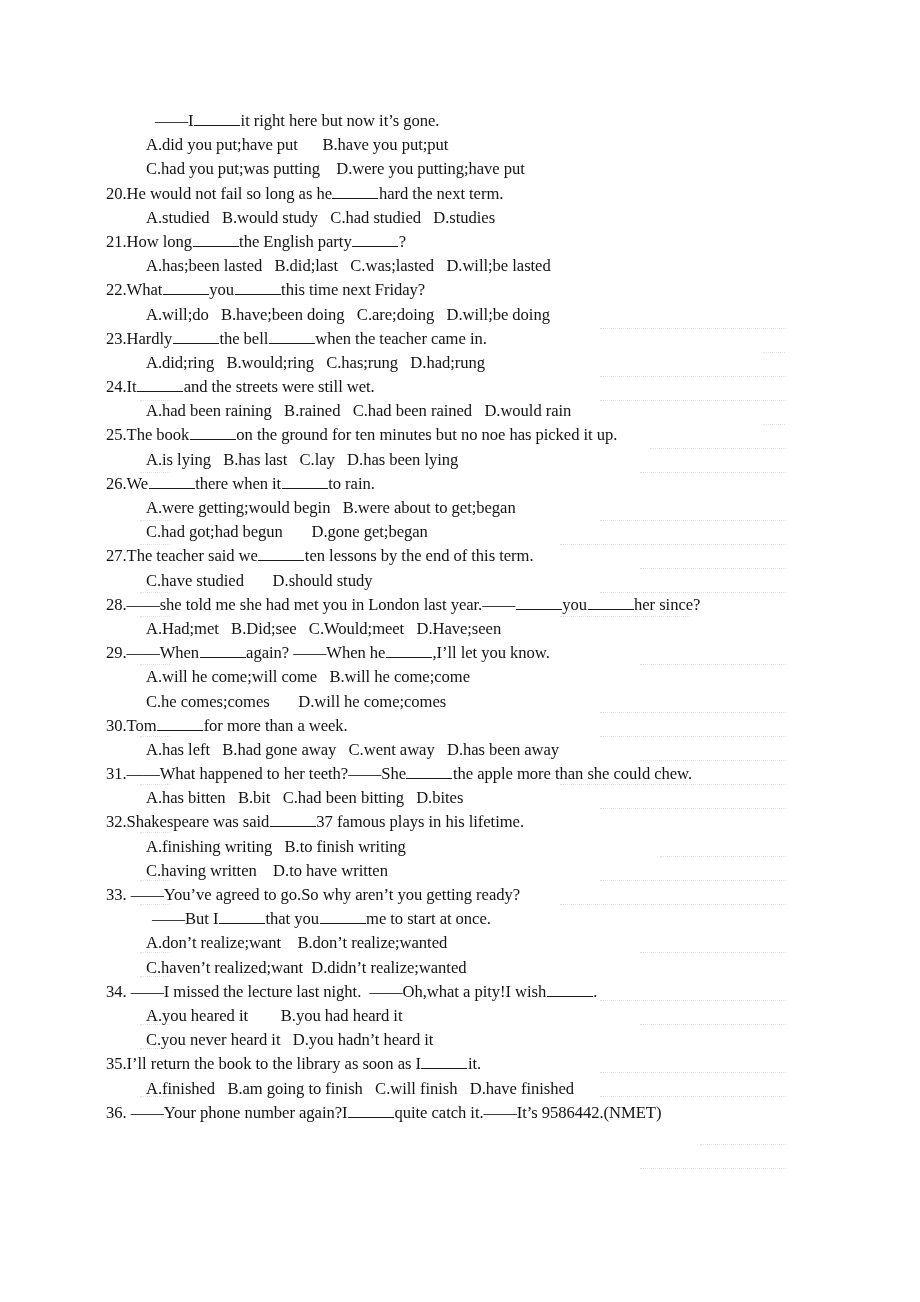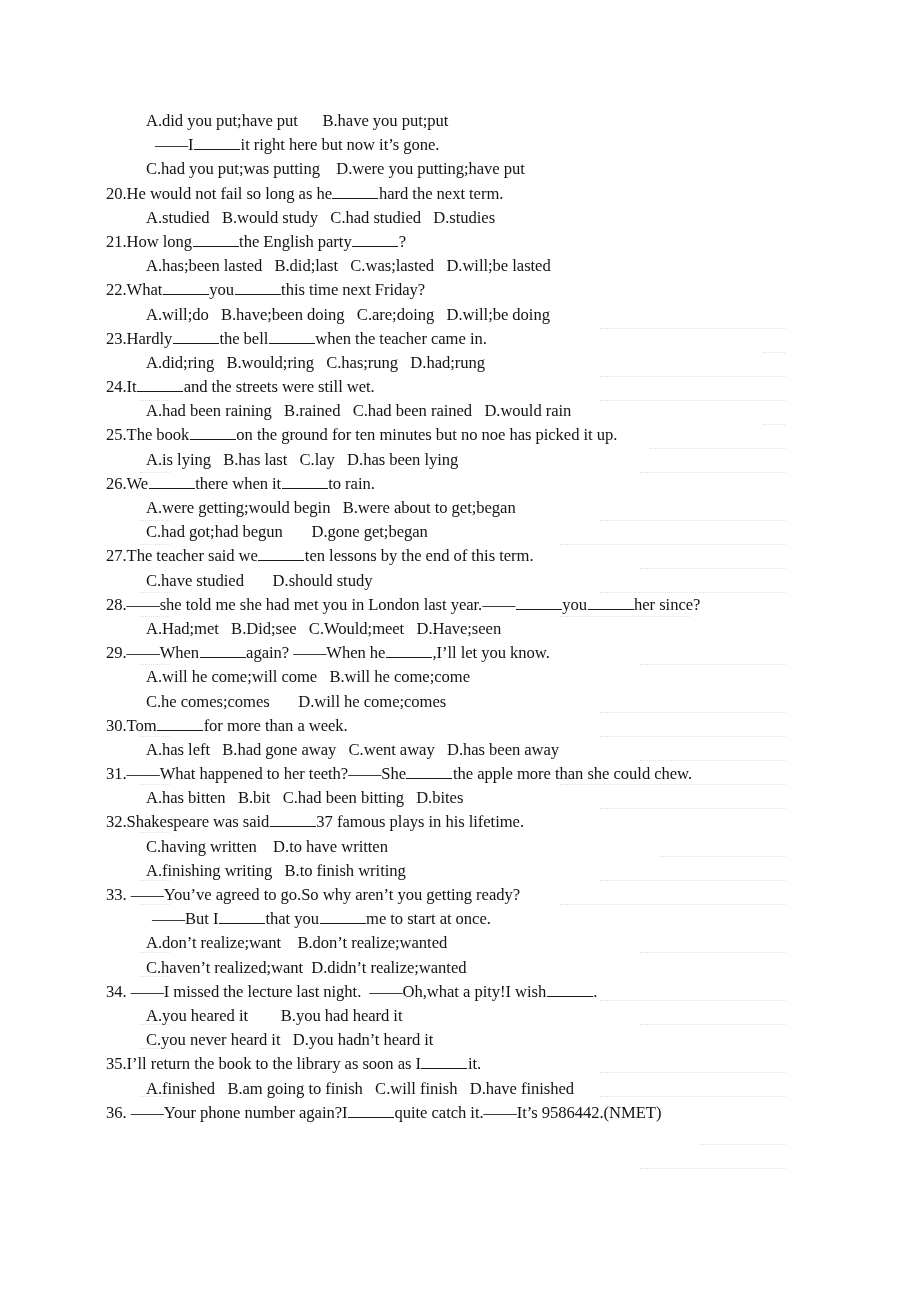--- a/index.html
+++ b/index.html
@@ -111,22 +111,22 @@
     <div class="artifact" style="left: 640px; top: 1024px; width: 146px;"></div>
     <div class="artifact" style="left: 140px; top: 1048px; width: 30px;"></div>
     <div class="artifact" style="left: 600px; top: 1072px; width: 186px;"></div>
     <div class="artifact" style="left: 140px; top: 1096px; width: 30px;"></div>
     <div class="artifact" style="left: 600px; top: 1096px; width: 186px;"></div>
     <div class="artifact" style="left: 700px; top: 1144px; width: 86px;"></div>
     <div class="artifact" style="left: 640px; top: 1168px; width: 146px;"></div>
   </div>
 
 <div class="page" id="page">
+    <div class="line first">——I<span class="blank"></span>it right here but now it’s gone.</div>
     <div class="line opt">A.did you put;have put      B.have you put;put</div>
-    <div class="line first">——I<span class="blank"></span>it right here but now it’s gone.</div>
     <div class="line opt">C.had you put;was putting    D.were you putting;have put</div>
     <div class="line q">20.He would not fail so long as he<span class="blank"></span>hard the next term.</div>
     <div class="line opt">A.studied   B.would study   C.had studied   D.studies</div>
     <div class="line q">21.How long<span class="blank"></span>the English party<span class="blank"></span>?</div>
     <div class="line opt">A.has;been lasted   B.did;last   C.was;lasted   D.will;be lasted</div>
     <div class="line q">22.What<span class="blank"></span>you<span class="blank"></span>this time next Friday?</div>
     <div class="line opt">A.will;do   B.have;been doing   C.are;doing   D.will;be doing</div>
     <div class="line q">23.Hardly<span class="blank"></span>the bell<span class="blank"></span>when the teacher came in.</div>
     <div class="line opt">A.did;ring   B.would;ring   C.has;rung   D.had;rung</div>
     <div class="line q">24.It<span class="blank"></span>and the streets were still wet.</div>
@@ -141,22 +141,22 @@
     <div class="line q">28.——she told me she had met you in London last year.——<span class="blank"></span>you<span class="blank"></span>her since?</div>
     <div class="line opt">A.Had;met   B.Did;see   C.Would;meet   D.Have;seen</div>
     <div class="line q">29.——When<span class="blank"></span>again? ——When he<span class="blank"></span>,I’ll let you know.</div>
     <div class="line opt">A.will he come;will come   B.will he come;come</div>
     <div class="line opt">C.he comes;comes       D.will he come;comes</div>
     <div class="line q">30.Tom<span class="blank"></span>for more than a week.</div>
     <div class="line opt">A.has left   B.had gone away   C.went away   D.has been away</div>
     <div class="line q">31.——What happened to her teeth?——She<span class="blank"></span>the apple more than she could chew.</div>
     <div class="line opt">A.has bitten   B.bit   C.had been bitting   D.bites</div>
     <div class="line q">32.Shakespeare was said<span class="blank"></span>37 famous plays in his lifetime.</div>
+    <div class="line opt">A.finishing writing   B.to finish writing</div>
     <div class="line opt">C.having written    D.to have written</div>
-    <div class="line opt">A.finishing writing   B.to finish writing</div>
     <div class="line q">33. ——You’ve agreed to go.So why aren’t you getting ready?</div>
     <div class="line cont">——But I<span class="blank"></span>that you<span class="blank"></span>me to start at once.</div>
     <div class="line opt">A.don’t realize;want    B.don’t realize;wanted</div>
     <div class="line opt">C.haven’t realized;want  D.didn’t realize;wanted</div>
     <div class="line q">34. ——I missed the lecture last night.  ——Oh,what a pity!I wish<span class="blank"></span>.</div>
     <div class="line opt">A.you heared it        B.you had heard it</div>
     <div class="line opt">C.you never heard it   D.you hadn’t heard it</div>
     <div class="line q">35.I’ll return the book to the library as soon as I<span class="blank"></span>it.</div>
     <div class="line opt">A.finished   B.am going to finish   C.will finish   D.have finished</div>
     <div class="line q">36. ——Your phone number again?I<span class="blank"></span>quite catch it.——It’s 9586442.(NMET)</div>

